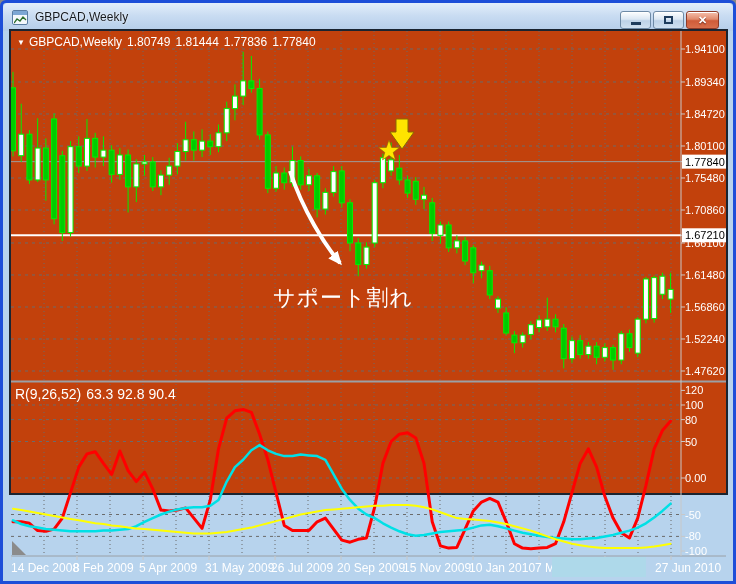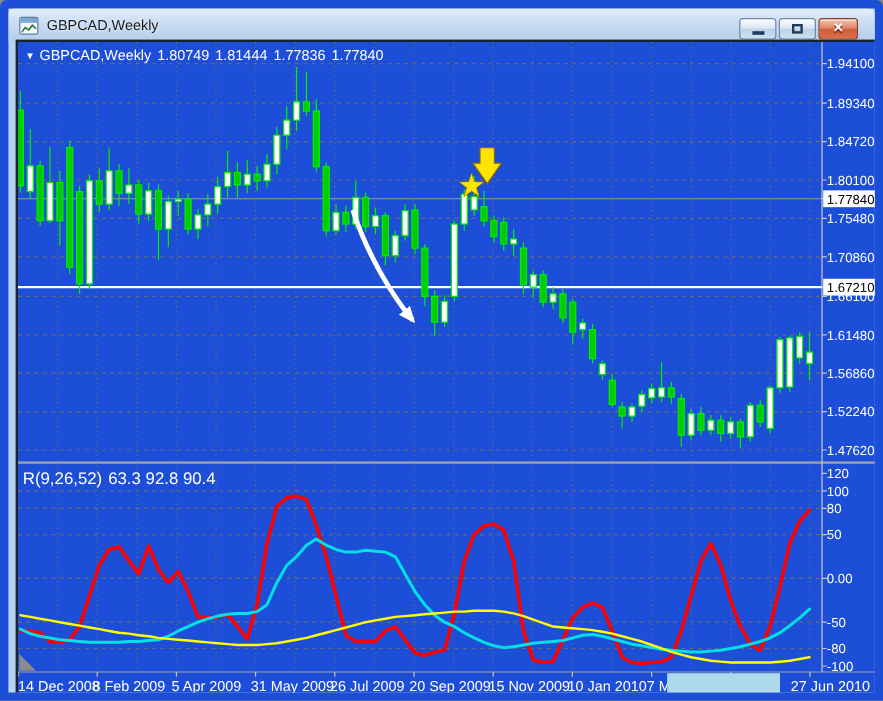--- a/index.html
+++ b/index.html
@@ -1,20 +1,20 @@
 <!DOCTYPE html>
 <html><head>
 <meta charset="utf-8">
 <style>
   html,body{margin:0;padding:0;background:#888;}
   *{box-sizing:border-box;}
   .window{
     position:relative;width:736px;height:584px;
     background:#b7d3ed;
-    border:7px solid #1d4ed8;
+    border:3px solid #1d4ed8;
     border-radius:6px 6px 0 0;
     font-family:"Liberation Sans",sans-serif;
     overflow:hidden;
     padding-left:40px;
   }
   .titlebar{
     position:absolute;left:0;top:0;width:100%;height:28px;
     background:linear-gradient(180deg,#e3eefa 0%,#c9dcf2 45%,#b4cde9 100%);
     border-radius:5px 5px 0 0;
     display:flex;align-items:center;
@@ -34,22 +34,22 @@
     display:flex;align-items:center;justify-content:center;cursor:default;
   }
   .btn.close{
     width:33px;border-color:#8e3b28;
     background:linear-gradient(180deg,#f6c0ad 0%,#e08a6d 45%,#cf5c39 55%,#d96f4c 100%);
   }
   .g-min{display:block;width:10px;height:3px;background:#1e3c5c;margin-top:7px;}
   .g-rest{display:block;width:9px;height:8px;border:2px solid #1e3c5c;background:transparent;}
   .g-close{color:#fff;font-size:11px;font-weight:bold;line-height:1;text-shadow:0 1px 1px #6e2110;}
   .client{
-    position:absolute;left:8px;top:28px;width:715px;height:546px;
-    background:#1d4ed8;box-shadow:0 0 0 2px #1a2430;
+    position:absolute;left:8px;top:28px;width:715px;height:462px;
+    background:#c2410c;box-shadow:0 0 0 2px #1a2430;
   }
   .client svg{position:absolute;left:0;top:0;}
   .overlay{pointer-events:none;}
   .ohlc{position:absolute;left:6px;top:4px;color:#fff;font-size:12px;white-space:nowrap;}
   .ohlc .tri{font-size:8px;vertical-align:1px;margin-right:4px;}
   .ohlc span{margin-right:5px;}
   .osc-label{position:absolute;left:4px;top:355px;color:#fff;font-size:14px;white-space:nowrap;}
   .osc-label span{margin-right:5px;}
   .support-text{
     position:absolute;left:262px;top:252px;color:#fff;font-size:22px;letter-spacing:1px;
@@ -401,14 +401,15 @@
     </svg>
 
     <div class="ohlc">
       <span class="tri">▼</span><span>GBPCAD,Weekly</span><span>1.80749</span><span>1.81444</span><span>1.77836</span><span>1.77840</span>
     </div>
 
     <div class="osc-label">
       <span>R(9,26,52)</span><span>63.3 92.8 90.4</span>
     </div>
 
+    <div class="support-text">サポート割れ</div>
   </div>
 </div>
 
 </body></html>

